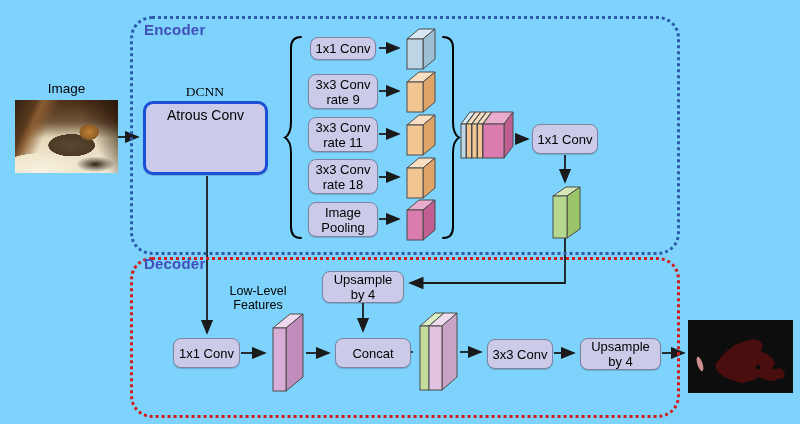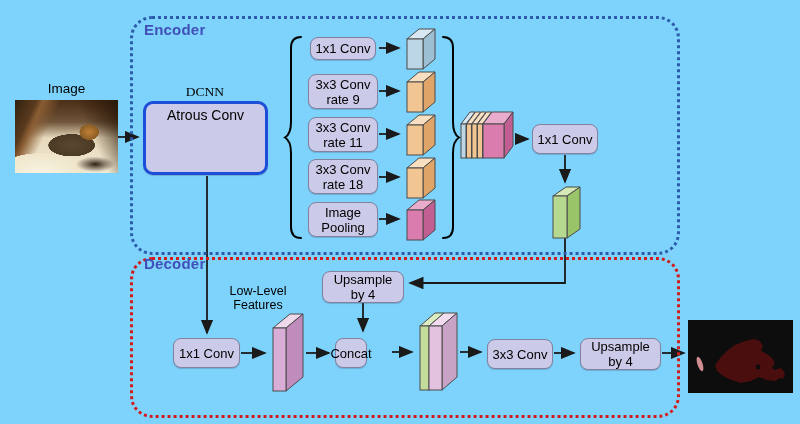--- a/index.html
+++ b/index.html
@@ -220,21 +220,21 @@
     <span>Low-Level</span>
     <span>Features</span>
   </div>
   <div class="node" style="left:173px;top:338px;width:67px;height:30px;">
     <span>1x1 Conv</span>
   </div>
   <div class="node" style="left:322px;top:271px;width:82px;height:32px;">
     <span>Upsample</span>
     <span>by 4</span>
   </div>
-  <div class="node" style="left:335px;top:338px;width:32px;height:30px;">
+  <div class="node" style="left:335px;top:338px;width:76px;height:30px;">
     <span>Concat</span>
   </div>
   <div class="node" style="left:487px;top:339px;width:66px;height:30px;">
     <span>3x3 Conv</span>
   </div>
   <div class="node" style="left:580px;top:338px;width:81px;height:32px;">
     <span>Upsample</span>
     <span>by 4</span>
   </div>
 

